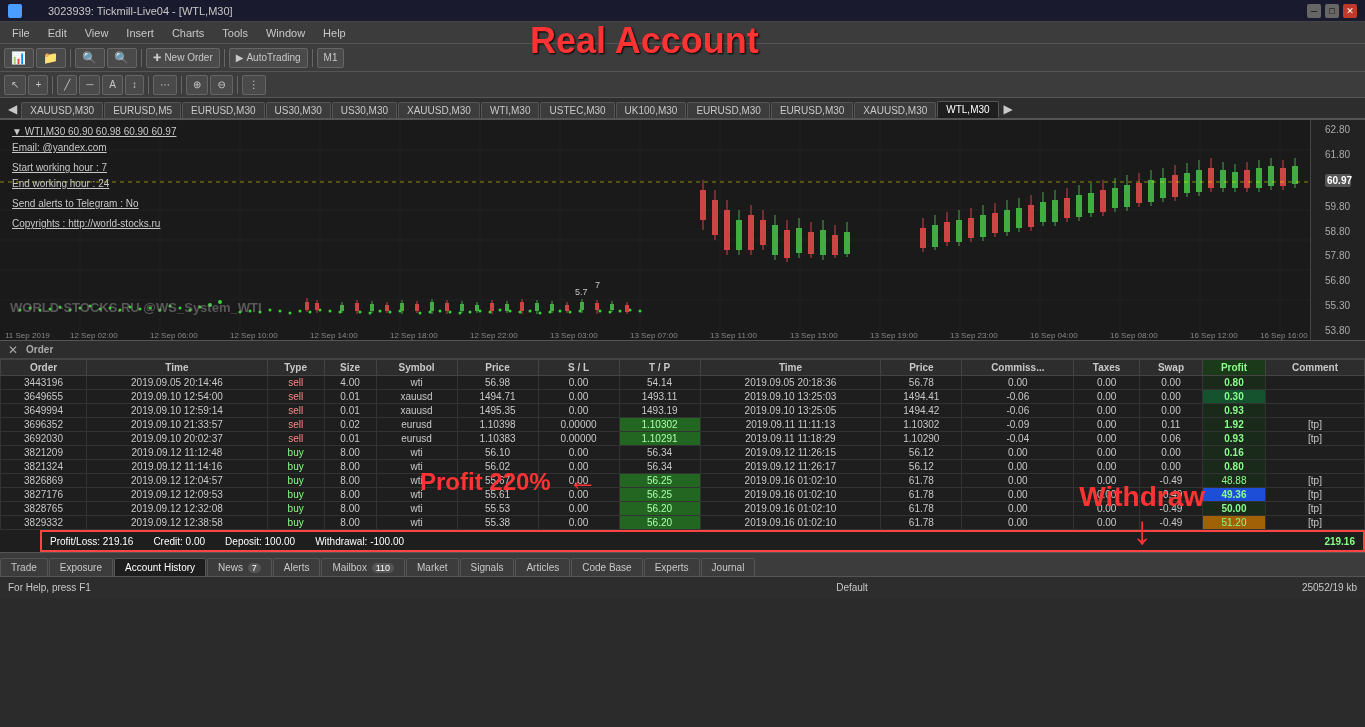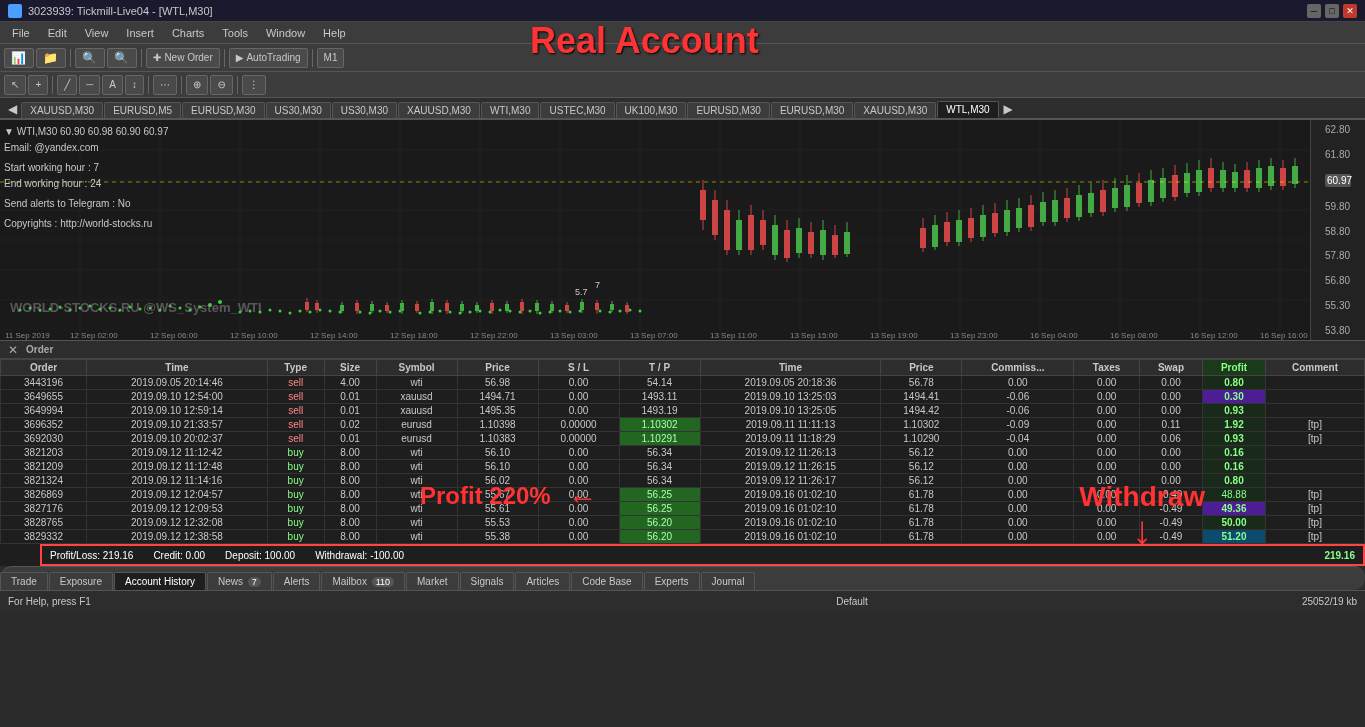--- a/index.html
+++ b/index.html
@@ -1,21 +1,21 @@
 <!DOCTYPE html>
 <html><head>
   <meta charset="utf-8">
   <style>
     * { margin: 0; padding: 0; box-sizing: border-box; }
     body { width: 1365px; height: 727px; background: #2b2b2b; font-family: 'Segoe UI', Arial, sans-serif; font-size: 11px; color: #c8c8c8; overflow: hidden; }
 
     
     #title-bar { background: #1a1a2e; height: 22px; display: flex; align-items: center; padding: 0 8px; color: #c8c8c8; font-size: 11px; border-bottom: 1px solid #444; }
     #title-bar .icon { width: 14px; height: 14px; background: #4a9eff; border-radius: 2px; margin-right: 6px; }
-    #title-bar .title-text { flex: 1; }
+    #title-bar .title-text { flex: 1; margin-left: 20px; }
     #title-bar .win-controls { display: flex; gap: 4px; }
     #title-bar .win-btn { width: 14px; height: 14px; border-radius: 2px; border: none; cursor: pointer; font-size: 9px; display: flex; align-items: center; justify-content: center; }
     .win-btn-min { background: #666; }
     .win-btn-max { background: #666; }
     .win-btn-close { background: #c0392b; color: white; }
 
     
     #menu-bar { background: #3c3c3c; height: 22px; display: flex; align-items: center; padding: 0 4px; border-bottom: 1px solid #555; gap: 2px; }
     .menu-item { padding: 2px 8px; color: #c8c8c8; cursor: pointer; font-size: 11px; border-radius: 2px; }
 
@@ -30,21 +30,21 @@
     #real-account-banner { position: absolute; top: 20px; left: 530px; font-size: 36px; font-weight: bold; color: #ff3333; text-shadow: 1px 1px 2px #000; z-index: 100; pointer-events: none; }
 
     
     #chart-tabs { background: #2d2d2d; height: 22px; display: flex; align-items: flex-end; border-bottom: 2px solid #555; padding: 0 4px; overflow: hidden; }
     .chart-tab { background: #3c3c3c; border: 1px solid #555; border-bottom: none; padding: 2px 8px; color: #c8c8c8; cursor: pointer; font-size: 10px; margin-right: 1px; border-radius: 2px 2px 0 0; white-space: nowrap; }
     .chart-tab.active { background: #1e1e1e; color: #fff; border-bottom: 1px solid #1e1e1e; }
     .chart-tab-arrow { background: none; border: none; color: #c8c8c8; cursor: pointer; padding: 2px 4px; font-size: 12px; }
 
     
     #chart-area { background: #1a1a1a; position: relative; overflow: hidden; }
-    #chart-overlay-info { position: absolute; top: 4px; left: 4px; font-size: 10px; line-height: 16px; color: #c8c8c8; z-index: 10; }
+    #chart-overlay-info { position: absolute; top: 4px; left: 12px; font-size: 10px; line-height: 16px; color: #c8c8c8; z-index: 10; text-decoration: underline; }
     #chart-overlay-info div { font-size: 10px; }
     #chart-watermark { position: absolute; bottom: 30px; left: 10px; color: rgba(150,150,150,0.6); font-size: 12px; z-index: 5; }
     #price-axis { position: absolute; right: 0; top: 0; bottom: 0; width: 55px; background: #222; border-left: 1px solid #444; display: flex; flex-direction: column; justify-content: space-between; padding: 4px 2px; font-size: 10px; color: #aaa; }
     .price-label { text-align: right; padding-right: 2px; }
     .price-label.current { background: #333; color: #fff; padding: 1px 2px; border-radius: 2px; }
 
     
     #chart-svg { width: 100%; height: 100%; }
 
     
@@ -56,21 +56,21 @@
 
     
     #withdraw-text { position: absolute; right: 40px; color: #ff3333; font-size: 28px; font-weight: bold; z-index: 50; pointer-events: none; margin-left: 44px; }
     #profit-pct-text { position: absolute; color: #ff3333; font-size: 28px; font-weight: bold; z-index: 50; pointer-events: none; text-align: right; }
 
     
     #status-bar { background: #2d2d2d; height: 22px; display: flex; align-items: center; padding: 0 8px; border-top: 1px solid #555; font-size: 10px; color: #c8c8c8; gap: 20px; }
     #status-left { flex: 1; }
 
     
-    #bottom-tabs { background: #3c3c3c; height: 24px; display: flex; align-items: flex-end; border-top: 1px solid #555; border-radius: 12px; }
+    #bottom-tabs { background: #3c3c3c; height: 24px; display: flex; align-items: flex-end; border-top: 1px solid #555; }
     .bottom-tab { background: #3c3c3c; border: 1px solid #555; border-bottom: none; padding: 3px 10px; color: #c8c8c8; cursor: pointer; font-size: 10px; margin-right: 1px; border-radius: 2px 2px 0 0; }
     .bottom-tab.active { background: #1e1e1e; color: #fff; }
     .bottom-tab .badge { background: #555; color: #fff; border-radius: 8px; padding: 0 4px; font-size: 9px; margin-left: 2px; }
 
     
     #pl-bar { background: #1e1e1e; height: 22px; display: flex; align-items: center; padding: 0 8px; border: 2px solid #ff4444; font-size: 10px; color: #fff; margin-left: 40px; }
     
     
     .panel-close { background: none; border: none; color: #aaa; cursor: pointer; font-size: 12px; padding: 0 4px; }
 
@@ -455,21 +455,21 @@
       <text x="1030" y="218">16 Sep 04:00</text>
       <text x="1110" y="218">16 Sep 08:00</text>
       <text x="1190" y="218">16 Sep 12:00</text>
       <text x="1260" y="218">16 Sep 16:00</text>
     </g>
   </svg>
 
   <div id="price-axis" style="position:absolute;right:0;top:0;width:55px;height:100%;background:#222;border-left:1px solid #444;font-size:10px;color:#aaa;display:flex;flex-direction:column;justify-content:space-between;padding:4px 14px;">
     <div class="price-label">62.80</div>
     <div class="price-label">61.80</div>
-    <div class="price-label current" style="background:#555;color:#fff;">60.97</div>
+    <div class="price-label current" style="background:#555;color:#fff;font-weight:bold;">60.97</div>
     <div class="price-label">59.80</div>
     <div class="price-label">58.80</div>
     <div class="price-label">57.80</div>
     <div class="price-label">56.80</div>
     <div class="price-label">55.30</div>
     <div class="price-label">53.80</div>
   </div>
 
   <div id="chart-watermark" style="position:absolute;bottom:25px;left:10px;color:rgba(150,150,150,0.5);font-size:13px;font-weight:bold;">
     <span>WORLD-STOCKS.RU   @WS_System_WTI</span>
@@ -540,21 +540,21 @@
     <td>0.01</td>
     <td>xauusd</td>
     <td>1494.71</td>
     <td>0.00</td>
     <td style="">1493.11</td>
     <td>2019.09.10 13:25:03</td>
     <td>1494.41</td>
     <td>-0.06</td>
     <td>0.00</td>
     <td>0.00</td>
-    <td style="background:#4c1d95;color:#88ff88;font-weight:bold;">0.30</td>
+    <td style="background:#14532d;color:#88ff88;font-weight:bold;">0.30</td>
     <td></td>
   </tr>
           <tr>
     <td>3649994</td>
     <td>2019.09.10 12:59:14</td>
     <td style="color:#ff8888;">sell</td>
     <td>0.01</td>
     <td>xauusd</td>
     <td>1495.35</td>
     <td>0.00</td>
@@ -595,37 +595,20 @@
     <td style="background:#226622;color:#aaffaa;">1.10291</td>
     <td>2019.09.11 11:18:29</td>
     <td>1.10290</td>
     <td>-0.04</td>
     <td>0.00</td>
     <td>0.06</td>
     <td style="background:#1a2a1a;color:#88ff88;font-weight:bold;">0.93</td>
     <td>[tp]</td>
   </tr>
           <tr>
-    <td>3821203</td>
-    <td>2019.09.12 11:12:42</td>
-    <td style="color:#88ff88;">buy</td>
-    <td>8.00</td>
-    <td>wti</td>
-    <td>56.10</td>
-    <td>0.00</td>
-    <td style="">56.34</td>
-    <td>2019.09.12 11:26:13</td>
-    <td>56.12</td>
-    <td>0.00</td>
-    <td>0.00</td>
-    <td>0.00</td>
-    <td style="background:#1a2a1a;color:#88ff88;font-weight:bold;">0.16</td>
-    <td></td>
-  </tr>
-          <tr>
     <td>3821209</td>
     <td>2019.09.12 11:12:48</td>
     <td style="color:#88ff88;">buy</td>
     <td>8.00</td>
     <td>wti</td>
     <td>56.10</td>
     <td>0.00</td>
     <td style="">56.34</td>
     <td>2019.09.12 11:26:15</td>
     <td>56.12</td>
@@ -676,21 +659,21 @@
     <td>8.00</td>
     <td>wti</td>
     <td>55.61</td>
     <td>0.00</td>
     <td style="background:#226622;color:#aaffaa;">56.25</td>
     <td>2019.09.16 01:02:10</td>
     <td>61.78</td>
     <td>0.00</td>
     <td>0.00</td>
     <td>-0.49</td>
-    <td style="background:#4c1d95;color:#88ff88;font-weight:bold;">49.36</td>
+    <td style="background:#1d4ed8;color:#88ff88;font-weight:bold;">49.36</td>
     <td>[tp]</td>
   </tr>
           <tr>
     <td>3828765</td>
     <td>2019.09.12 12:32:08</td>
     <td style="color:#88ff88;">buy</td>
     <td>8.00</td>
     <td>wti</td>
     <td>55.53</td>
     <td>0.00</td>
@@ -710,21 +693,21 @@
     <td>8.00</td>
     <td>wti</td>
     <td>55.38</td>
     <td>0.00</td>
     <td style="background:#226622;color:#aaffaa;">56.20</td>
     <td>2019.09.16 01:02:10</td>
     <td>61.78</td>
     <td>0.00</td>
     <td>0.00</td>
     <td>-0.49</td>
-    <td style="background:#0c4a6e;color:#88ff88;font-weight:bold;margin-left:29px;">51.20</td>
+    <td style="background:#a16207;color:#88ff88;font-weight:normal;margin-left:29px;">51.20</td>
     <td>[tp]</td>
   </tr>
         </tbody>
     </table>
   </div>
 
   <div id="pl-bar" style="background:#1e1e1e;height:22px;display:flex;align-items:center;padding:0 8px;border:2px solid #ff4444;font-size:10px;color:#fff;gap:20px;">
     <span>Profit/Loss: 219.16</span>
     <span>Credit: 0.00</span>
     <span>Deposit: 100.00</span>

